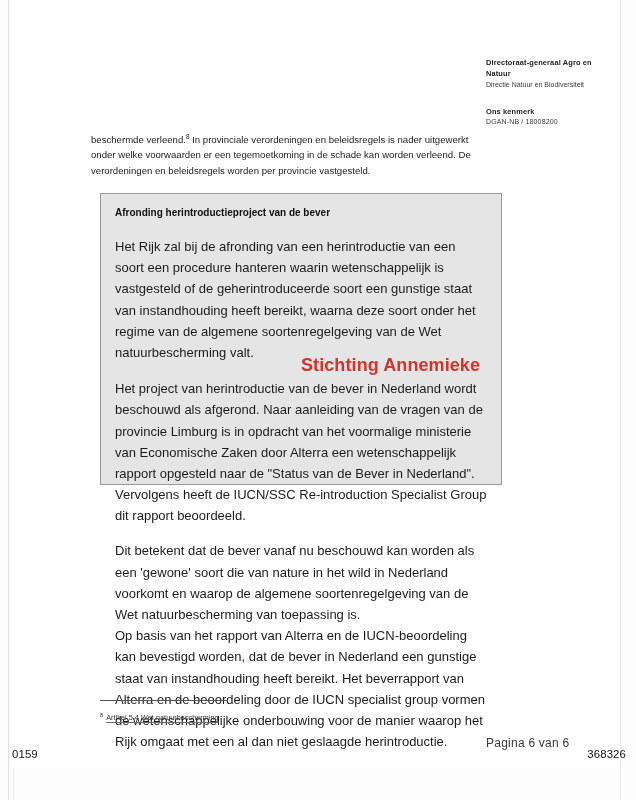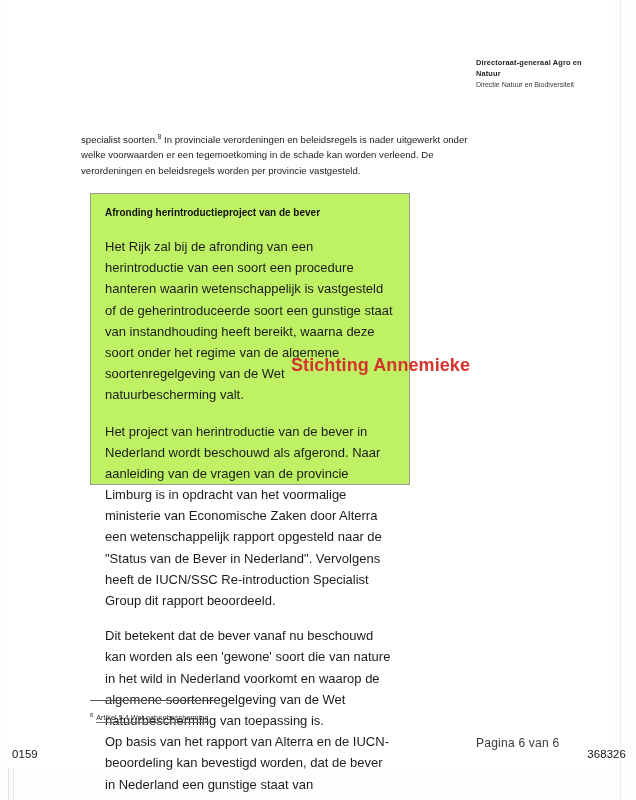--- a/index.html
+++ b/index.html
@@ -29,21 +29,21 @@
     width: 1px;
     background: #e2e2e2;
   }
   .scan-line.l1 { left: 8px; }
   .scan-line.l2 { left: 13px; background: #ededed; }
   .scan-line.r1 { left: 620px; background: #ebebeb; }
 
   
   .page {
     position: absolute;
-    left: 2px;
+    left: 12px;
     top: 0;
     width: 606px;
     height: 768px;
     background: #ffffff;
   }
 
   
   .letterhead {
     position: absolute;
     left: 474px;
@@ -95,25 +95,25 @@
     font-size: 6.4px;
     vertical-align: super;
     line-height: 0;
   }
 
   
   .box {
     position: absolute;
     left: 88px;
     top: 193px;
-    width: 320px;
+    width: 402px;
     height: 292px;
     border: 1px solid #9a9a9a;
     box-sizing: border-box;
-    background: #bef264;
+    background: #e5e5e5;
   }
   .box-inner {
     position: relative;
     padding: 12px 14px 0 14px;
   }
   .box-heading {
     font-size: 10px;
     font-weight: bold;
     color: #101010;
     line-height: 1.4;
@@ -198,23 +198,27 @@
   <div class="scan-line l1"></div>
   <div class="scan-line l2"></div>
   <div class="scan-line r1"></div>
 </div>
 
 <div class="page">
 
   <div class="letterhead">
     <div class="lh-title">Directoraat-generaal Agro en Natuur</div>
     <div class="lh-sub">Directie Natuur en Biodiversiteit</div>
+    <div class="lh-block2">
+      <div class="lh-label">Ons kenmerk</div>
+      <div class="lh-value">DGAN-NB / 18008200</div>
+    </div>
   </div>
 
-  <p class="intro"><span>specialist soorten.</span><sup class="fn">8</sup><span> In provinciale verordeningen en beleidsregels is nader uitgewerkt onder welke voorwaarden er een tegemoetkoming in de schade kan worden verleend. De verordeningen en beleidsregels worden per provincie vastgesteld.</span></p>
+  <p class="intro"><span>beschermde verleend.</span><sup class="fn">8</sup><span> In provinciale verordeningen en beleidsregels is nader uitgewerkt onder welke voorwaarden er een tegemoetkoming in de schade kan worden verleend. De verordeningen en beleidsregels worden per provincie vastgesteld.</span></p>
 
   <div class="box">
     <div class="box-inner">
       <div class="box-heading">Afronding herintroductieproject van de bever</div>
       <p class="box-p">Het Rijk zal bij de afronding van een herintroductie van een soort een procedure hanteren waarin wetenschappelijk is vastgesteld of de geherintroduceerde soort een gunstige staat van instandhouding heeft bereikt, waarna deze soort onder het regime van de algemene soortenregelgeving van de Wet natuurbescherming valt.</p>
       <p class="box-p tight">Het project van herintroductie van de bever in Nederland wordt beschouwd als afgerond. Naar aanleiding van de vragen van de provincie Limburg is in opdracht van het voormalige ministerie van Economische Zaken door Alterra een wetenschappelijk rapport opgesteld naar de "Status van de Bever in Nederland". Vervolgens heeft de IUCN/SSC Re-introduction Specialist Group dit rapport beoordeeld.</p>
       <p class="box-p last">Dit betekent dat de bever vanaf nu beschouwd kan worden als een 'gewone' soort die van nature in het wild in Nederland voorkomt en waarop de algemene soortenregelgeving van de Wet natuurbescherming van toepassing is.</p>
       <p class="box-p">Op basis van het rapport van Alterra en de IUCN-beoordeling kan bevestigd worden, dat de bever in Nederland een gunstige staat van instandhouding heeft bereikt. Het beverrapport van Alterra en de beoordeling door de IUCN specialist group vormen de wetenschappelijke onderbouwing voor de manier waarop het Rijk omgaat met een al dan niet geslaagde herintroductie.</p>
       <div class="stamp">Stichting Annemieke</div>
     </div>

